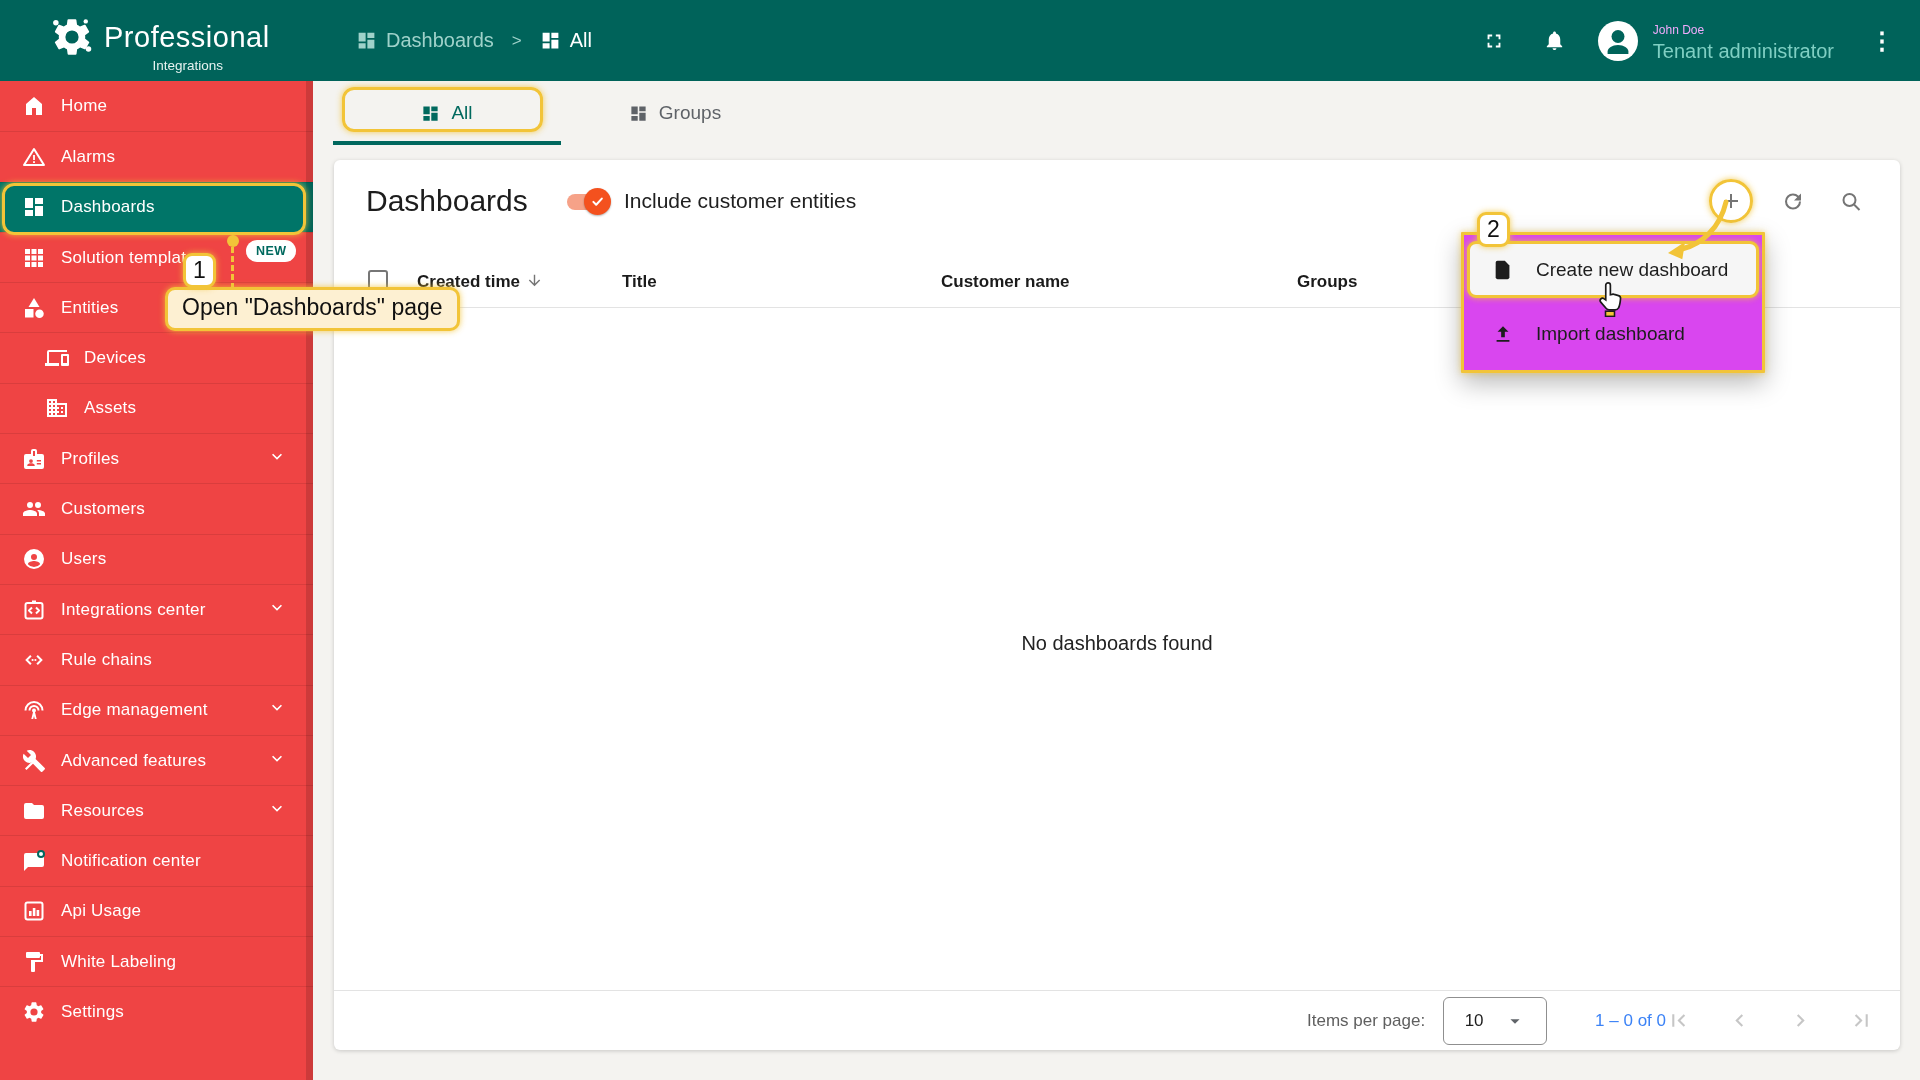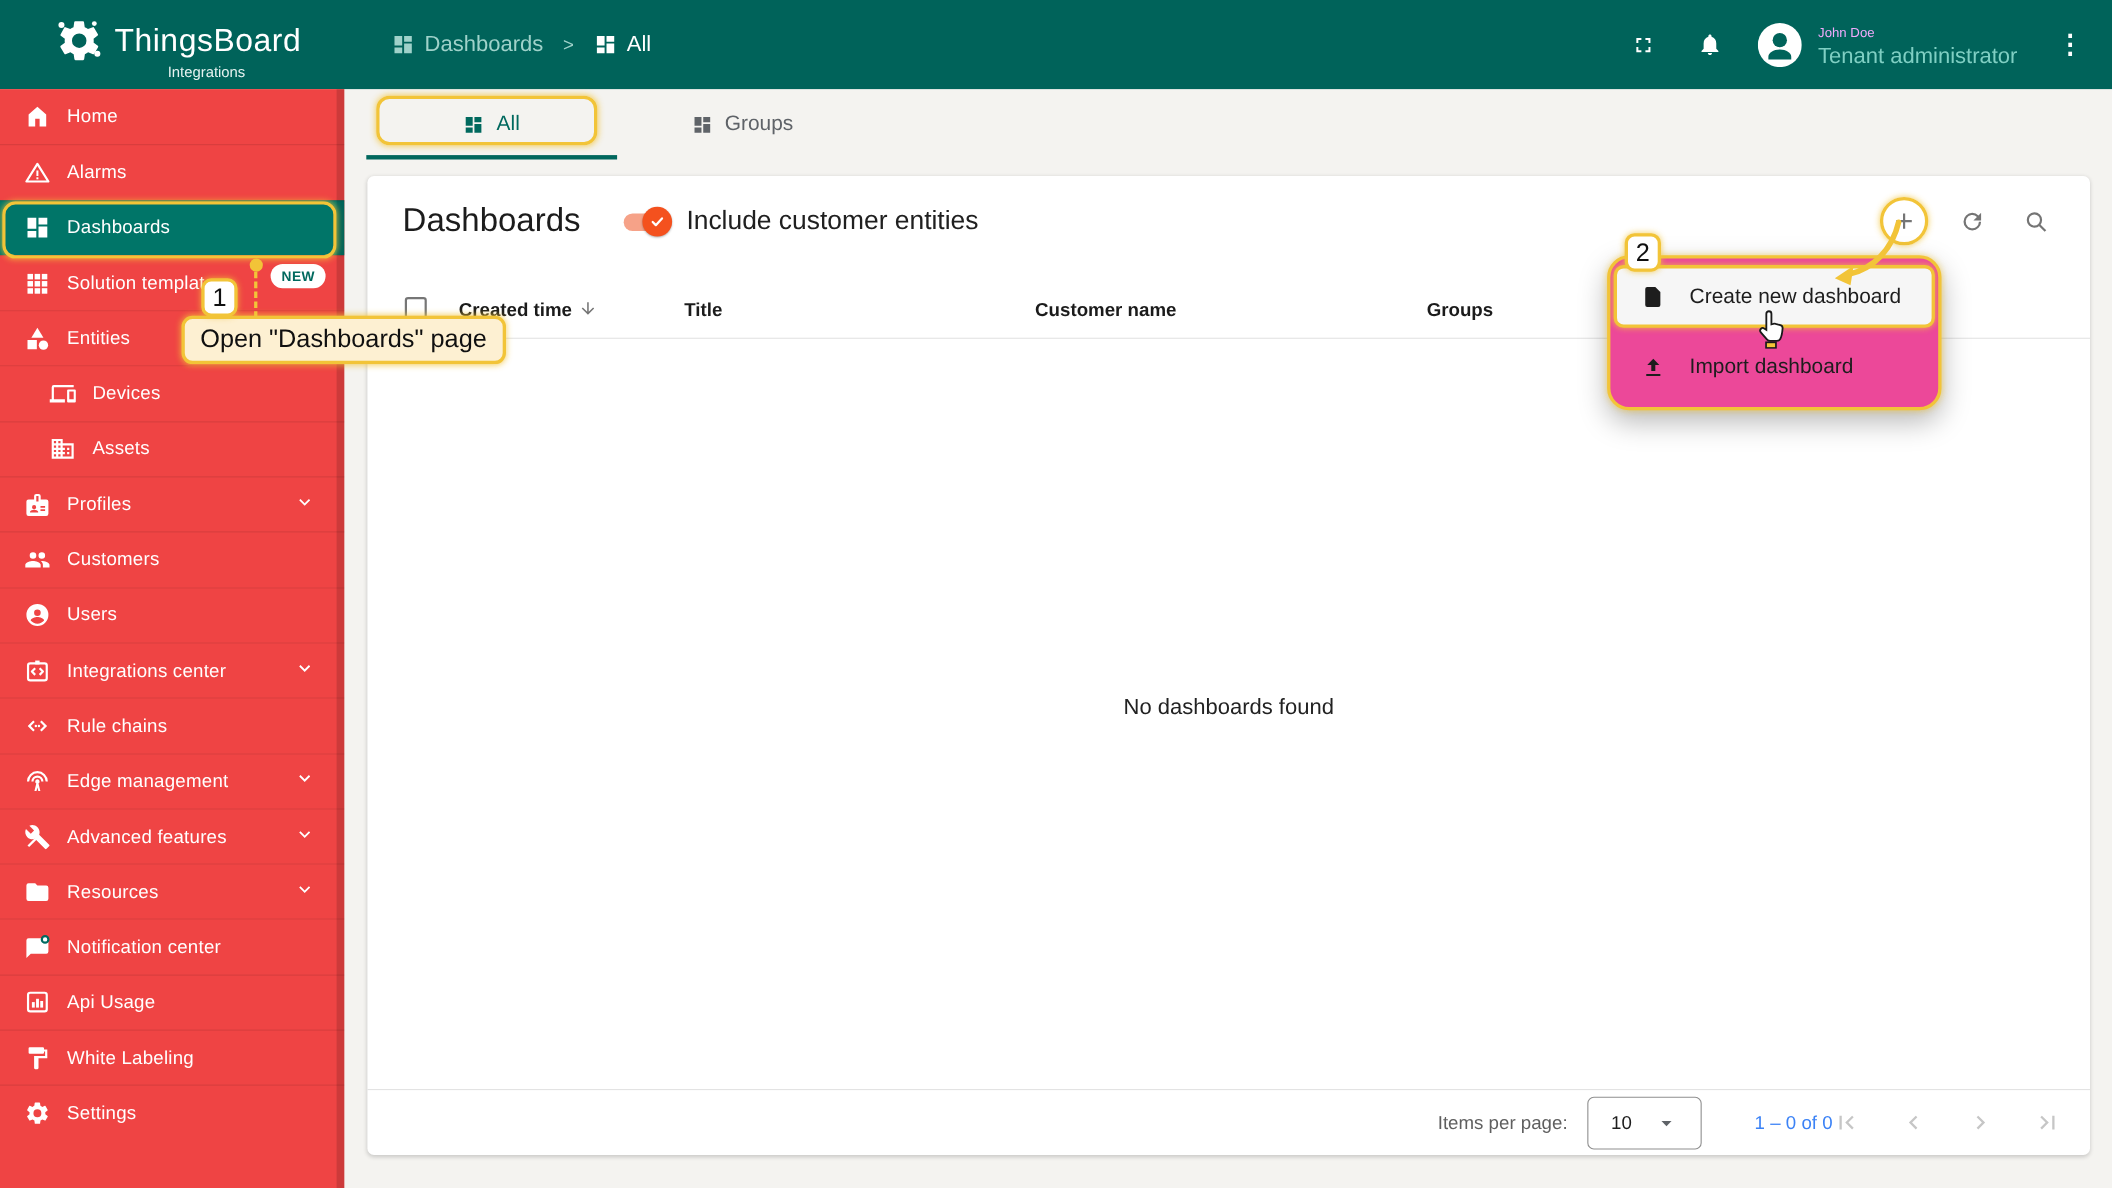--- a/index.html
+++ b/index.html
@@ -45,21 +45,21 @@
 
   
   .card{position:absolute;left:334px;top:160px;width:1566px;height:890px;background:#fff;border-radius:6px;
         box-shadow:0 1px 4px rgba(0,0,0,.18);z-index:3}
   .card-title{position:absolute;left:32px;top:24px;font-size:30px;color:#1c1c1c;font-weight:500}
   .toggle-wrap{position:absolute;left:231px;top:26px;display:flex;align-items:center;cursor:pointer}
   .switch{position:relative;width:46px;height:30px;flex:none}
   .track{position:absolute;left:2px;top:8px;width:40px;height:16px;border-radius:9px;background:#f6a288}
   .thumb{position:absolute;right:0;top:2px;width:27px;height:27px;border-radius:50%;background:#f4511e;
          display:flex;align-items:center;justify-content:center;box-shadow:0 1px 2px rgba(0,0,0,.3)}
-  .toggle-label{margin-left:13px;font-size:24px;color:#202020}
+  .toggle-label{margin-left:13px;font-size:21px;color:#202020}
   .tool-ic{position:absolute;top:29px;width:24px;height:24px;cursor:pointer}
   .thead{position:absolute;left:0;top:97px;width:100%;height:51px;border-bottom:1px solid #e3e3e3}
   .cb{position:absolute;left:34px;top:13px;width:20px;height:20px;border:2px solid #767676;border-radius:3px;cursor:pointer}
   .th{position:absolute;top:15px;font-size:17px;font-weight:700;color:#1b1b1b;cursor:pointer}
   .sort-ic{position:absolute;left:192px;top:15px}
   .empty{position:absolute;left:0;top:472px;width:100%;text-align:center;font-size:20px;color:#222}
   .pager{position:absolute;left:0;bottom:0;width:100%;height:60px;border-top:1px solid #e3e3e3;
          display:flex;align-items:center;justify-content:flex-end;padding-right:26px;color:#5f5f5f;font-size:17px}
   .pp-select{width:104px;height:48px;border:1px solid #8f8f8f;border-radius:6px;display:flex;align-items:center;
              justify-content:center;gap:20px;color:#1e1e1e;margin:0 48px 0 18px;cursor:pointer;background:#fff}
@@ -74,21 +74,21 @@
   .dash-dot{position:absolute;left:227px;top:235px;width:12px;height:12px;border-radius:50%;background:#f2c438;z-index:51}
   .dash-line{position:absolute;left:231px;top:247px;height:42px;border-left:3px dashed #f2c438;z-index:51}
   .numbadge{position:absolute;width:33px;height:35px;background:#fff;border-radius:9px;display:flex;align-items:center;
             justify-content:center;font-size:23px;font-weight:500;color:#101010;z-index:53}
   .anno-label{position:absolute;left:165px;top:287px;padding:4px 14px 7px;background:#fdf0d2;border-radius:10px;
               font-size:23px;color:#101010;z-index:52;white-space:nowrap}
   .arrow-svg{position:absolute;left:1640px;top:196px;z-index:43;pointer-events:none}
   .hand{position:absolute;left:1594px;top:281px;z-index:45;pointer-events:none}
 
   
-  .menu{position:absolute;left:1461px;top:232px;width:304px;height:141px;background:#ec4899;border-radius:20px;z-index:42;
+  .menu{position:absolute;left:1461px;top:232px;width:304px;height:141px;background:#d946ef;border-radius:1px;z-index:42;
         box-shadow:0 0 6px rgba(242,196,56,.6),0 10px 26px rgba(0,0,0,.28)}
   .menu-item{display:flex;align-items:center;cursor:pointer}
   .mi-1{position:absolute;left:3px;top:6px;width:292px;height:57px;border-radius:9px;background:#f6f6f6;padding-left:22px}
   .mi-2{position:absolute;left:6px;top:71px;width:292px;height:56px;padding-left:22px}
   .mi-label{margin-left:22px;font-size:19px;color:#1d1d1d}
 </style>
 </head>
 <body>
 
 <div id="root">
@@ -105,21 +105,21 @@
   </svg>
 
   <div class="topbar">
     <div class="logo">
       <svg width="44" height="46" viewBox="0 0 24 24" fill="#fff">
         <path d="M19.14 12.94c.04-.3.06-.61.06-.94s-.02-.64-.07-.94l2.03-1.58a.5.5 0 0 0 .12-.64l-1.92-3.32a.5.5 0 0 0-.61-.22l-2.39.96a7.3 7.3 0 0 0-1.62-.94l-.36-2.54a.5.5 0 0 0-.5-.42h-3.84a.5.5 0 0 0-.5.42l-.36 2.54c-.59.24-1.13.56-1.62.94l-2.39-.96a.5.5 0 0 0-.61.22L2.74 8.87a.5.5 0 0 0 .12.64l2.03 1.58c-.05.3-.09.63-.09.94s.02.64.07.94l-2.03 1.58a.5.5 0 0 0-.12.64l1.92 3.32c.12.22.39.3.61.22l2.39-.96c.5.38 1.03.7 1.62.94l.36 2.54c.05.24.25.42.5.42h3.84c.25 0 .46-.18.5-.42l.36-2.54c.59-.24 1.13-.56 1.62-.94l2.39.96c.23.09.49 0 .61-.22l1.92-3.32a.5.5 0 0 0-.12-.64l-2.02-1.58zM12 15.6a3.6 3.6 0 1 1 0-7.2 3.6 3.6 0 0 1 0 7.2z"></path>
         <circle cx="3.2" cy="4.2" r="1.5"></circle>
           <circle cx="21" cy="18.5" r="1.5"></circle>
           <circle cx="19.5" cy="3.5" r="1.2"></circle>
       </svg>
-      <span class="logo-name">ThingsBoard</span>
+      <span class="logo-name">Professional</span>
       <span class="logo-sub">Integrations</span>
     </div>
 
     <div class="breadcrumb">
       <svg width="21" height="21" viewBox="0 0 24 24" fill="#9fd2ca">
           <use href="#sym-dash"></use>
         </svg>
       <span class="bc-dim">Dashboards</span>
       <span class="bc-sep">&gt;</span>
       <svg width="21" height="21" viewBox="0 0 24 24" fill="#ffffff">

